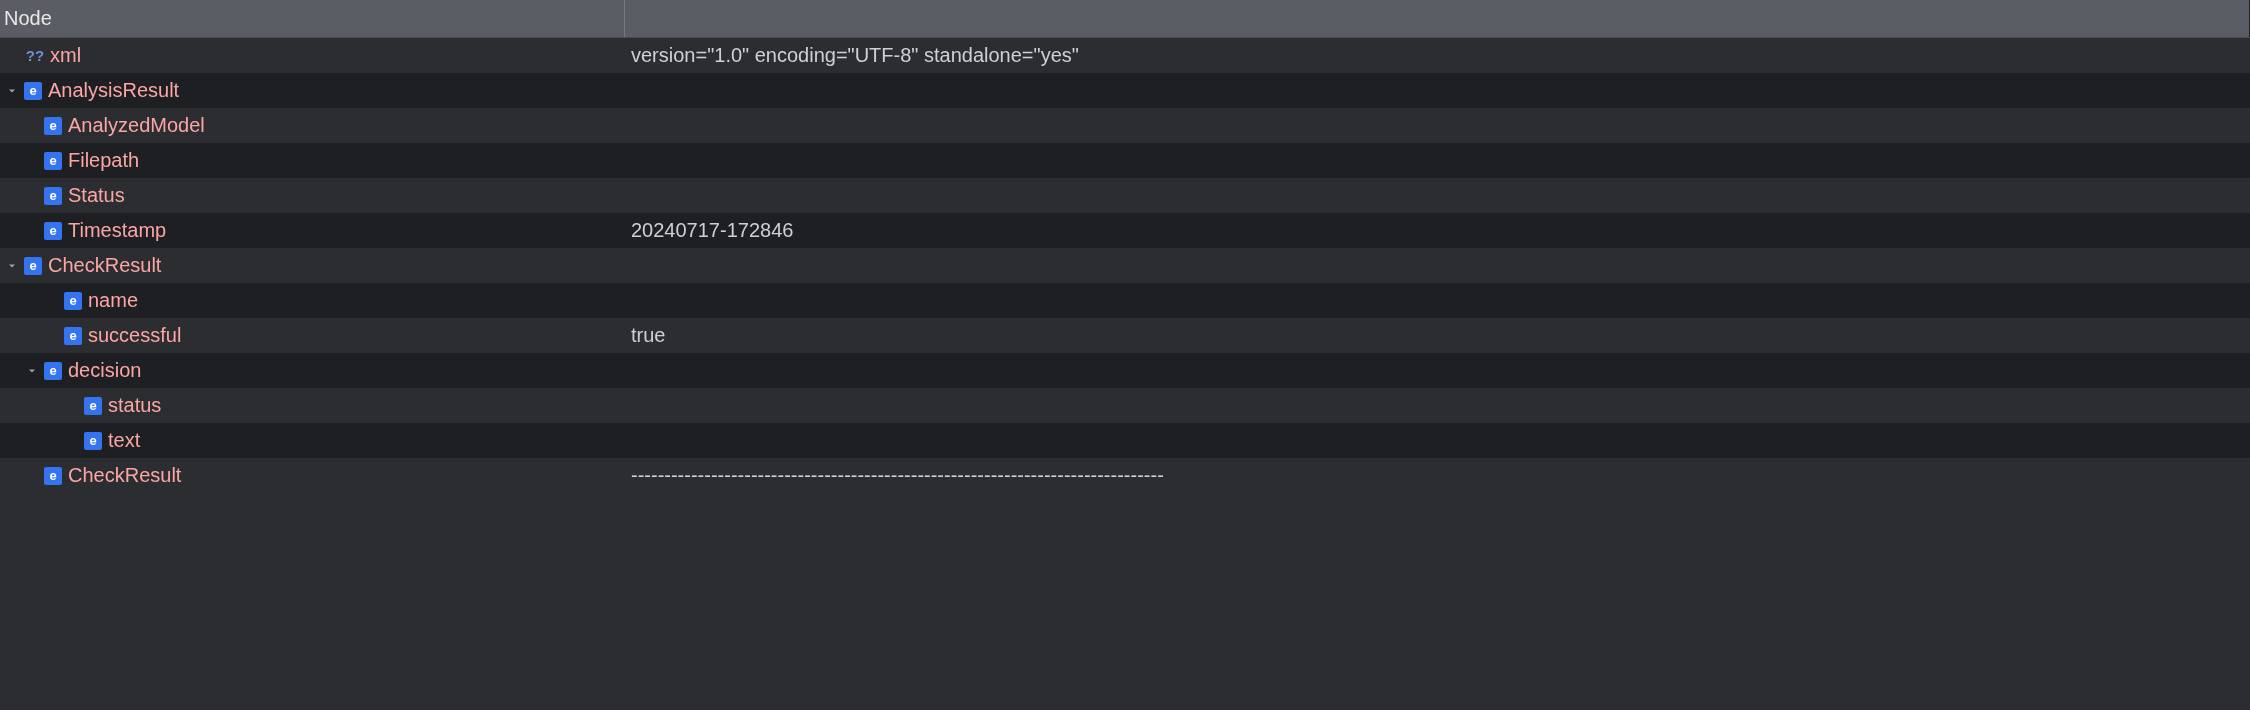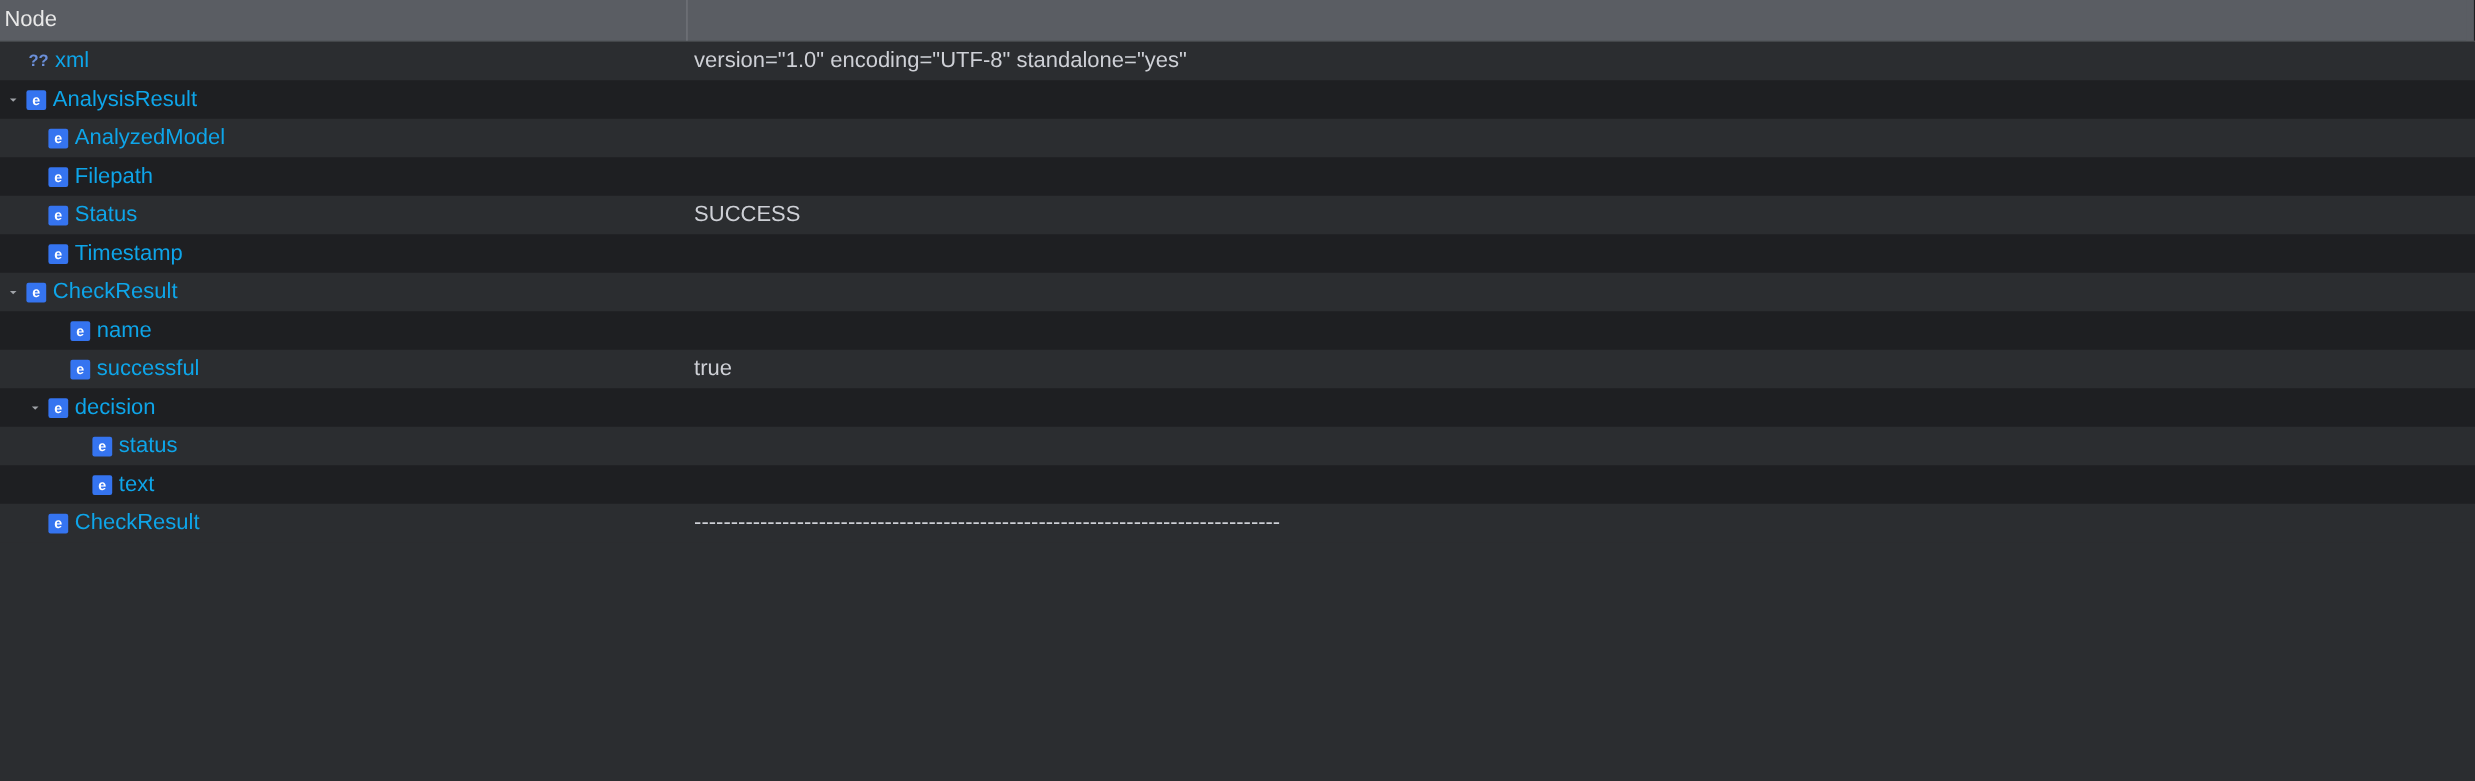--- a/index.html
+++ b/index.html
@@ -106,21 +106,21 @@
       display: inline-flex;
       align-items: center;
       justify-content: center;
       margin-right: 4px;
       flex-shrink: 0;
       color: #6b8fd9;
       font-size: 15px;
       font-weight: 600;
     }
     .node-label {
-      color: #0ea5e9;
+      color: #fca5a5;
     }
     .indent-0 { padding-left: 4px; }
     .indent-1 { padding-left: 4px; }
     .indent-2 { padding-left: 24px; }
     .indent-3 { padding-left: 44px; }
     .indent-4 { padding-left: 64px; }
     .body-rows {
       display: flex;
       flex-direction: column;
     }
@@ -174,28 +174,28 @@
           <span class="node-label">Filepath</span>
         </div>
         <div class="content-cell"></div>
       </div>
       <div class="row">
         <div class="node-cell indent-2">
           <span class="no-arrow"></span>
           <span class="e-icon">e</span>
           <span class="node-label">Status</span>
         </div>
-        <div class="content-cell">SUCCESS</div>
       </div>
       <div class="row">
         <div class="node-cell indent-2">
           <span class="no-arrow"></span>
           <span class="e-icon">e</span>
           <span class="node-label">Timestamp</span>
         </div>
+        <div class="content-cell">20240717-172846</div>
       </div>
       <div class="row">
         <div class="node-cell indent-1">
           <span class="expand-arrow">
             <svg viewBox="0 0 16 16" fill="currentColor">
               <path d="M4 6 L8 10 L12 6 Z"></path>
             </svg>
           </span>
           <span class="e-icon">e</span>
           <span class="node-label">CheckResult</span>

